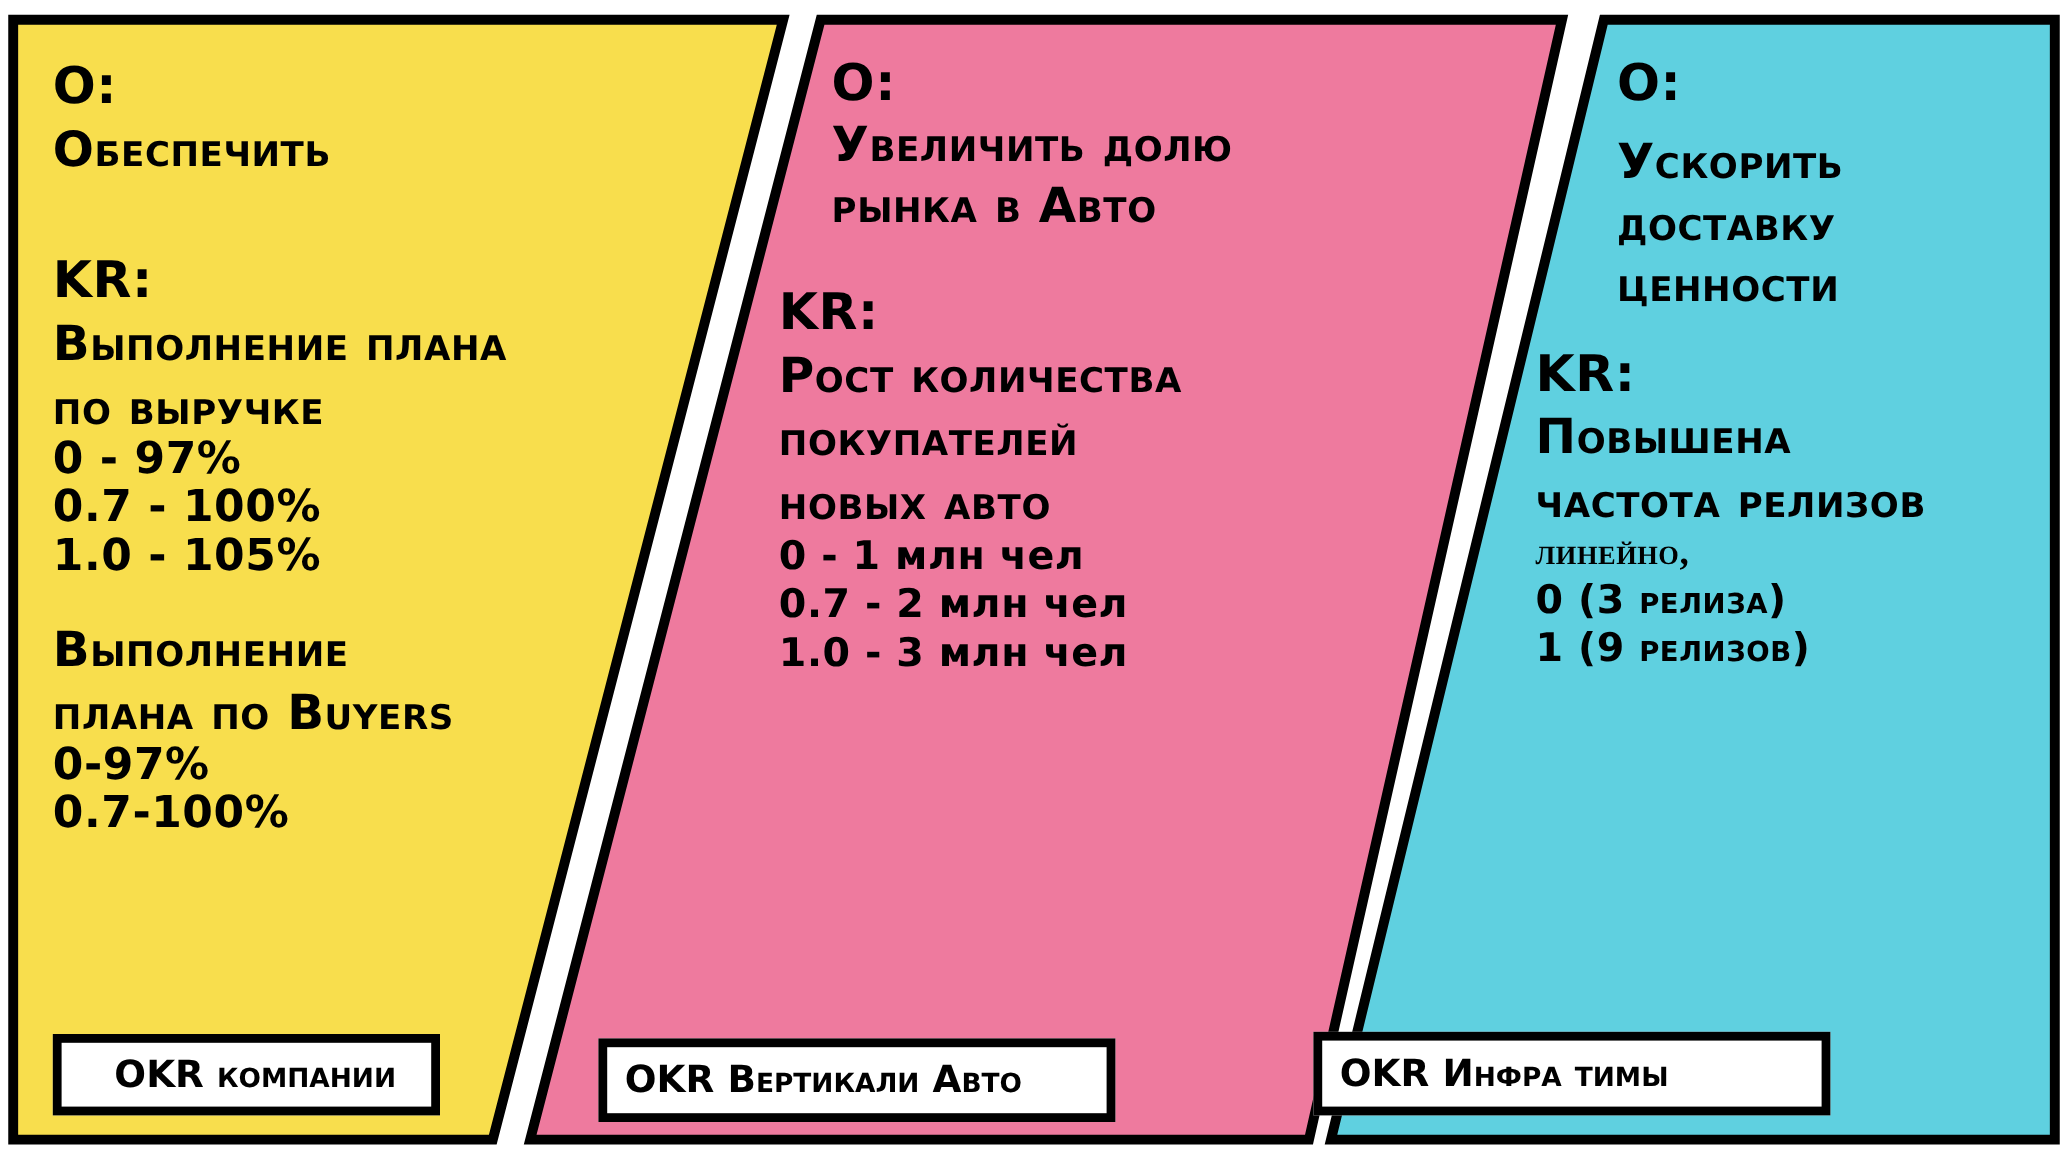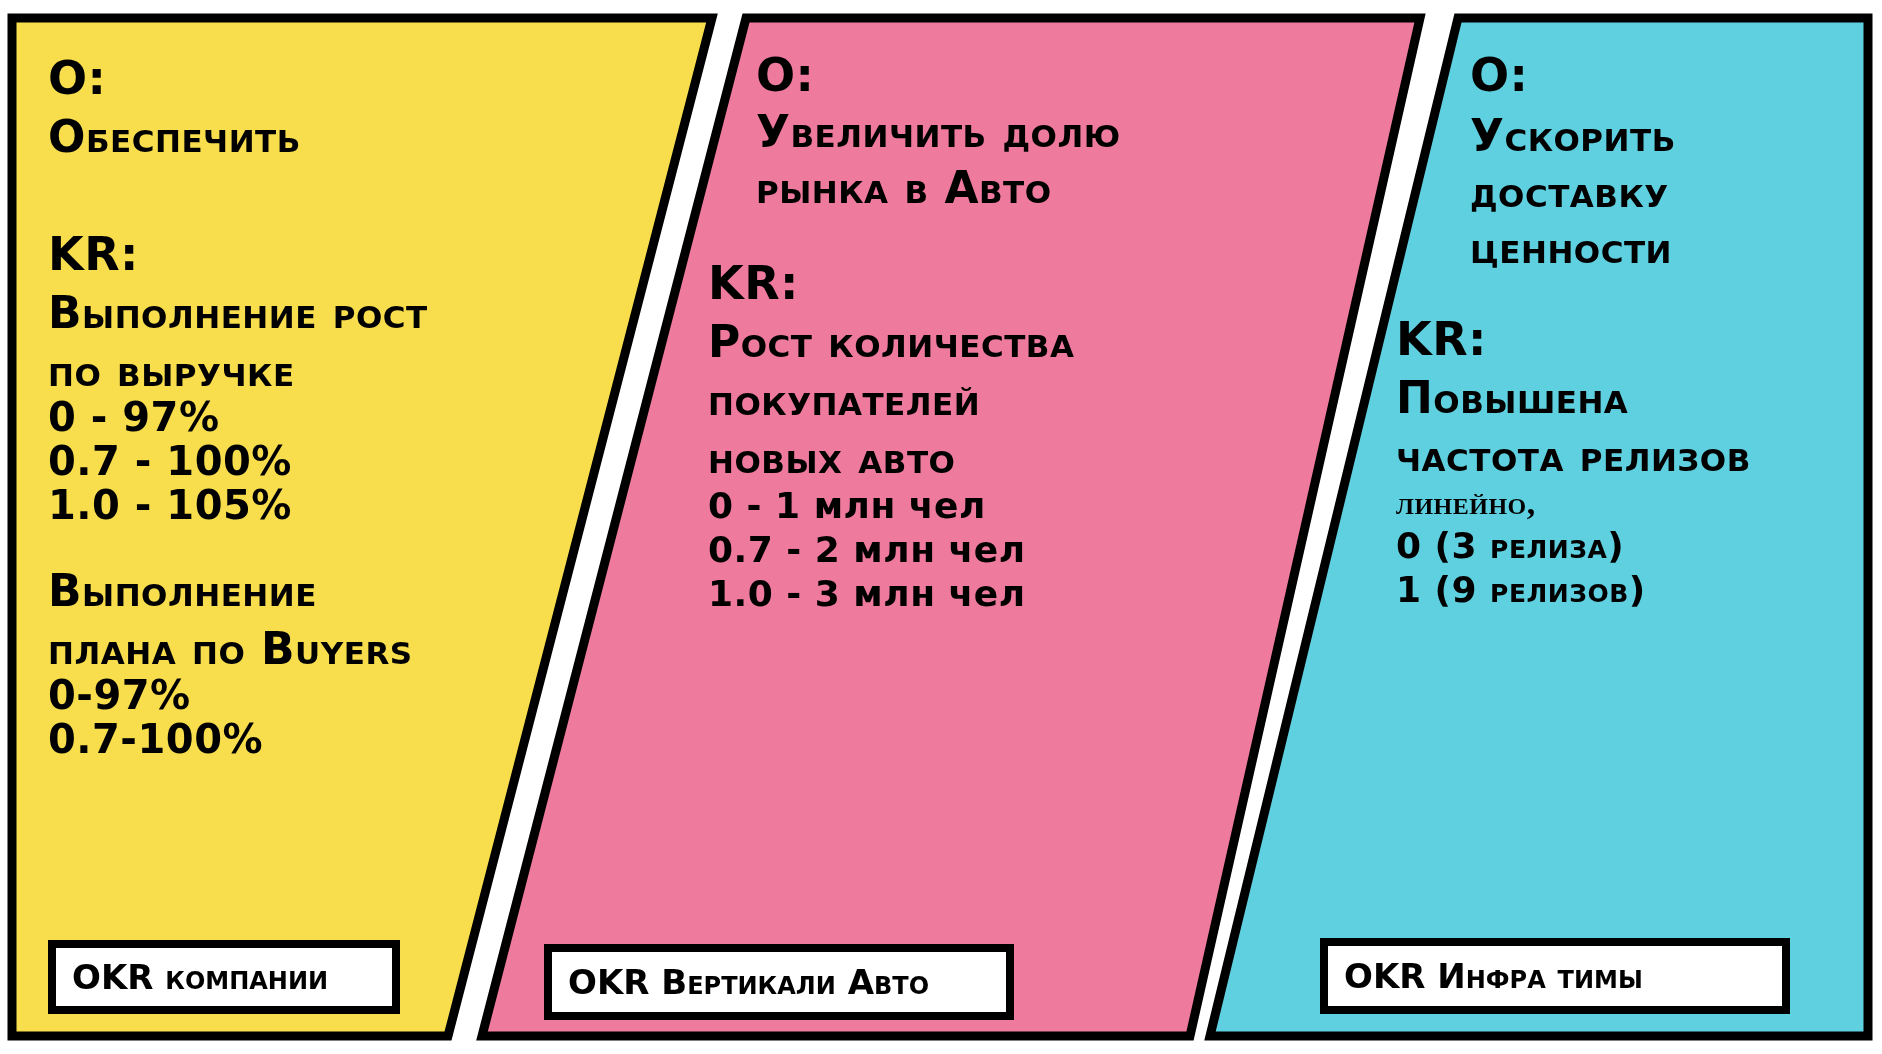--- a/index.html
+++ b/index.html
@@ -25,32 +25,32 @@
   <polygon points="12,18 712,18 448,1036 12,1036" fill="#F8DE4D" stroke="#000" stroke-width="9"></polygon>
   <polygon points="746,18 1420,18 1190,1036 482,1036" fill="#EE7A9E" stroke="#000" stroke-width="9"></polygon>
   <polygon points="1458,18 1868,18 1868,1036 1210,1036" fill="#5FD0E0" stroke="#000" stroke-width="9"></polygon>
 </svg>
 
 <div class="panel-text" style="left:48px; top:55px;">
   <span class="line lbl">O:</span>
   <span class="line big" style="margin-top:14px">Обеспечить</span>
   <span class="gap" style="height:72px"></span>
   <span class="line lbl">KR:</span>
-  <span class="line big" style="margin-top:14px">Выполнение рост</span>
+  <span class="line big" style="margin-top:14px">Выполнение плана</span>
   <span class="line big" style="margin-top:14px">по выручке</span>
   <span class="line num" style="margin-top:4px">0 - 97%</span>
   <span class="line num" style="margin-top:4px">0.7 - 100%</span>
   <span class="line num" style="margin-top:4px">1.0 - 105%</span>
   <span class="gap" style="height:44px"></span>
   <span class="line big">Выполнение</span>
   <span class="line big" style="margin-top:14px">плана по Buyers</span>
   <span class="line num" style="margin-top:4px">0-97%</span>
   <span class="line num" style="margin-top:4px">0.7-100%</span>
 </div>
-<div class="tag" style="left:48px; top:940px; width:352px; height:74px;">
+<div class="tag" style="left:48px; top:940px; width:352px; height:74px;justify-content:center;">
   <span>OKR компании</span>
 </div>
 
 <div class="panel-text" style="left:756px; top:52px;">
   <span class="line lbl">O:</span>
   <span class="line big" style="margin-top:12px">Увеличить долю</span>
   <span class="line big" style="margin-top:12px">рынка в Авто</span>
 </div>
 <div class="panel-text" style="left:708px; top:260px;">
   <span class="line lbl">KR:</span>
@@ -60,27 +60,27 @@
   <span class="line sm" style="margin-top:8px">0 - 1 млн чел</span>
   <span class="line sm" style="margin-top:8px">0.7 - 2 млн чел</span>
   <span class="line sm" style="margin-top:8px">1.0 - 3 млн чел</span>
 </div>
 <div class="tag" style="left:544px; top:944px; width:470px; height:76px;">
   <span>OKR Вертикали Авто</span>
 </div>
 
 <div class="panel-text" style="left:1470px; top:52px;">
   <span class="line lbl">O:</span>
-  <span class="line big" style="margin-top:16px">Ускорить</span>
+  <span class="line big" style="margin-top:28px">Ускорить</span>
   <span class="line big" style="margin-top:12px">доставку</span>
   <span class="line big" style="margin-top:12px">ценности</span>
 </div>
 <div class="panel-text" style="left:1396px; top:316px;">
   <span class="line lbl">KR:</span>
   <span class="line big" style="margin-top:14px">Повышена</span>
   <span class="line big" style="margin-top:14px">частота релизов</span>
   <span class="line xs" style="margin-top:8px; font-variant:small-caps">линейно,</span>
   <span class="line sm" style="margin-top:8px; font-variant:small-caps">0 (3 релиза)</span>
   <span class="line sm" style="margin-top:8px; font-variant:small-caps">1 (9 релизов)</span>
 </div>
-<div class="tag" style="left:1320px; top:938px; width:470px; height:76px;">
+<div class="tag" style="left:1194px; top:938px; width:470px; height:76px;">
   <span>OKR Инфра тимы</span>
 </div>
 
 </body></html>

